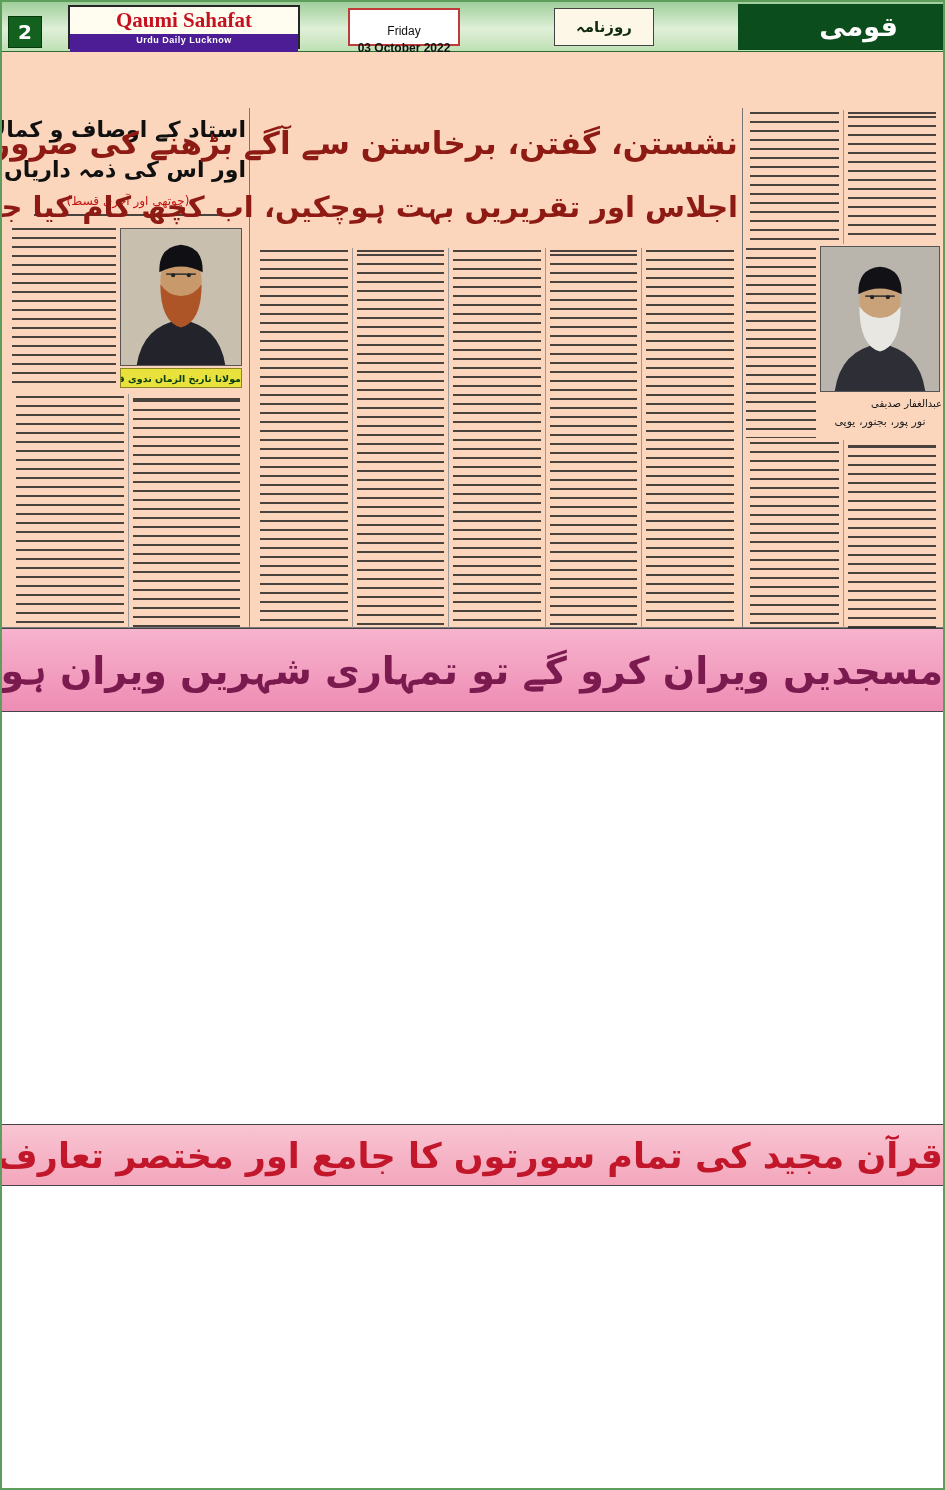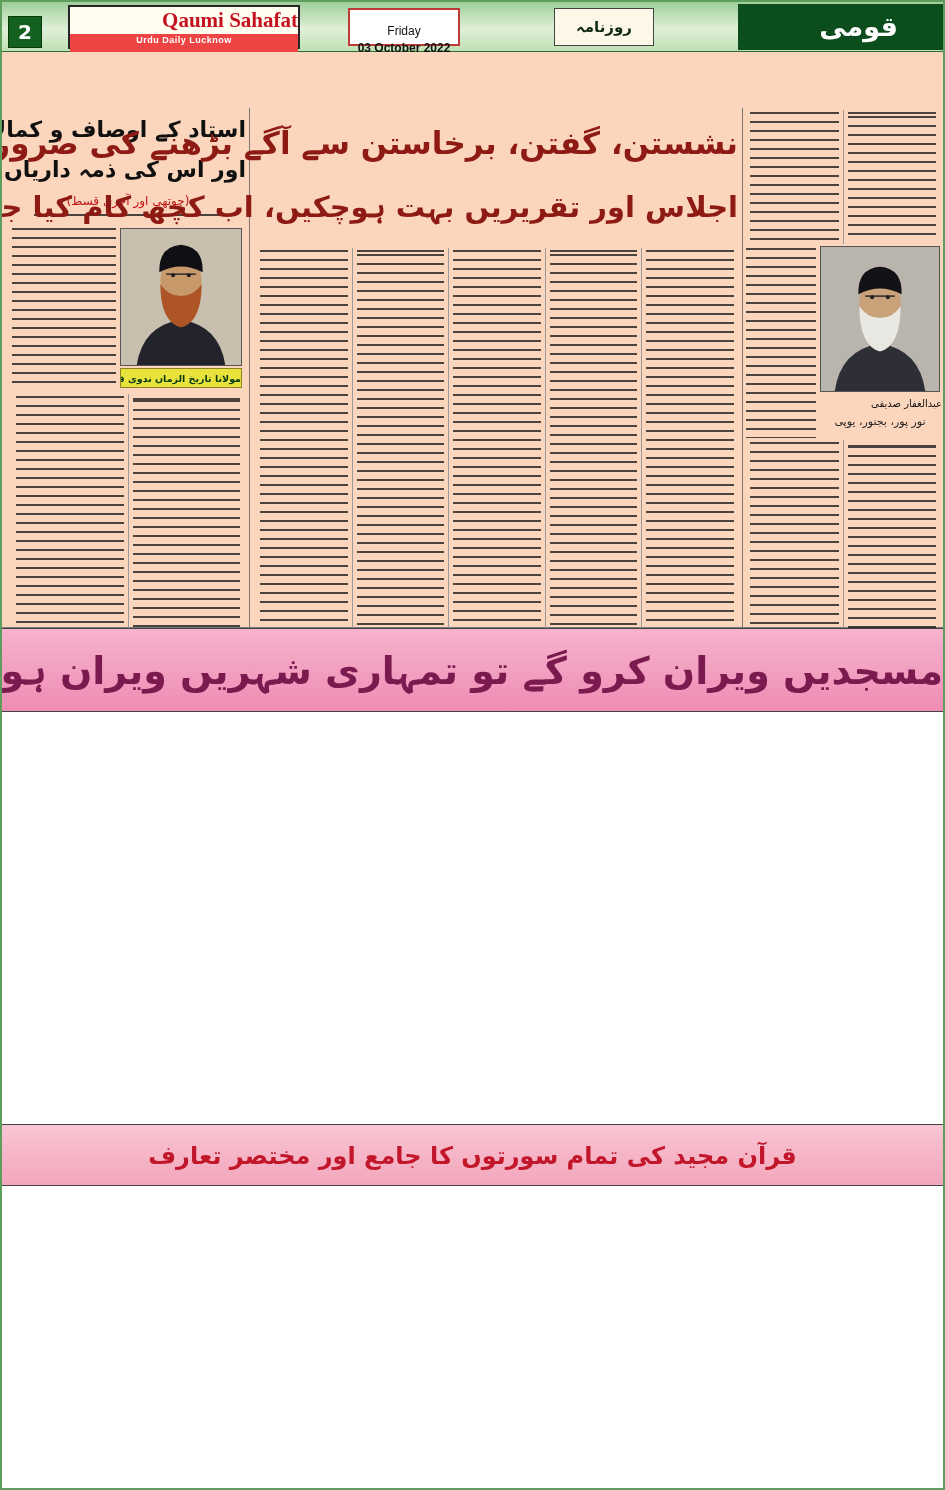--- a/index.html
+++ b/index.html
@@ -15,22 +15,22 @@
   
   .masthead { top:0; left:0; width:100%; height:50px;
     background:linear-gradient(180deg,#9fce9a 0%,#dff0d8 55%,#bfe0b4 100%);
     border-bottom:1px solid #2e6b2e; }
   .page-num { left:6px; top:14px; width:34px; height:32px; background:#14601f;
     color:#fff; font-weight:bold; font-size:20px; text-align:center; line-height:30px;
     border:1px solid #063a0c; }
   .brand-box { left:66px; top:3px; width:232px; height:44px; border:2px solid #262626;
     background:#fffdf0; }
   .brand-title { height:27px; color:#c41220; font-family:"Liberation Serif", serif;
-    font-weight:bold; font-size:21px; text-align:right; line-height:27px; }
-  .brand-sub { height:20px; background:#ef4444; color:#fff;
+    font-weight:bold; font-size:21px; text-align:center; line-height:27px; }
+  .brand-sub { height:20px; background:#4c1d95; color:#fff;
     font-family:"Liberation Sans", sans-serif; font-weight:bold; font-size:9px;
     text-align:center; line-height:13px; letter-spacing:.5px; }
   .date-box { left:346px; top:6px; width:112px; height:38px; background:#fff;
     border:2px solid #c03a3a; text-align:center; color:#111;
     font-family:"Liberation Sans", sans-serif; }
   .date-day { font-size:12px; line-height:18px;margin-top:12px; }
   .date-full { font-size:12px; font-weight:bold; line-height:16px; }
   .roznama-box { left:552px; top:6px; width:100px; height:38px; background:#fcf7e6;
     border:1px solid #444; color:#102a12; font-weight:bold; font-size:15px;
     text-align:center; line-height:36px; }
@@ -84,21 +84,21 @@
   
   .banner1 { top:626px; left:0; width:100%; height:84px;
     background:linear-gradient(180deg,#f7b3cd 0%,#ee8cb4 100%);
     border-top:1px solid #444; border-bottom:1px solid #444; }
   .banner1 .btext { width:100%; text-align:center; color:#7a1a4e; font-weight:bold;
     font-size:38px; line-height:84px; white-space:nowrap; }
   .banner2 { top:1122px; left:0; width:100%; height:62px;
     background:linear-gradient(180deg,#f9c5d3 0%,#f3a6bc 100%);
     border-top:1px solid #444; border-bottom:1px solid #444; }
   .banner2 .btext { width:100%; text-align:center; color:#c2172b; font-weight:bold;
-    font-size:24px; line-height:62px; white-space:nowrap; }
+    font-size:35px; line-height:62px; white-space:nowrap; }
 
   
   .middle-section { top:710px; left:0; width:100%; height:412px; background:#fff; }
   .midcols { left:6px; top:718px; width:933px; height:396px; }
   .mosque { left:352px; top:740px; width:166px; height:192px; border:1px solid #333; background:#e9edec; }
   .mperson { left:830px; top:742px; width:104px; height:140px; border:1px solid #555; background:#cfe2c4; }
 
   
   .bottom-section { top:1184px; left:0; width:100%; height:304px; background:#fff; }
   svg { display:block; width:100%; height:100%; }

